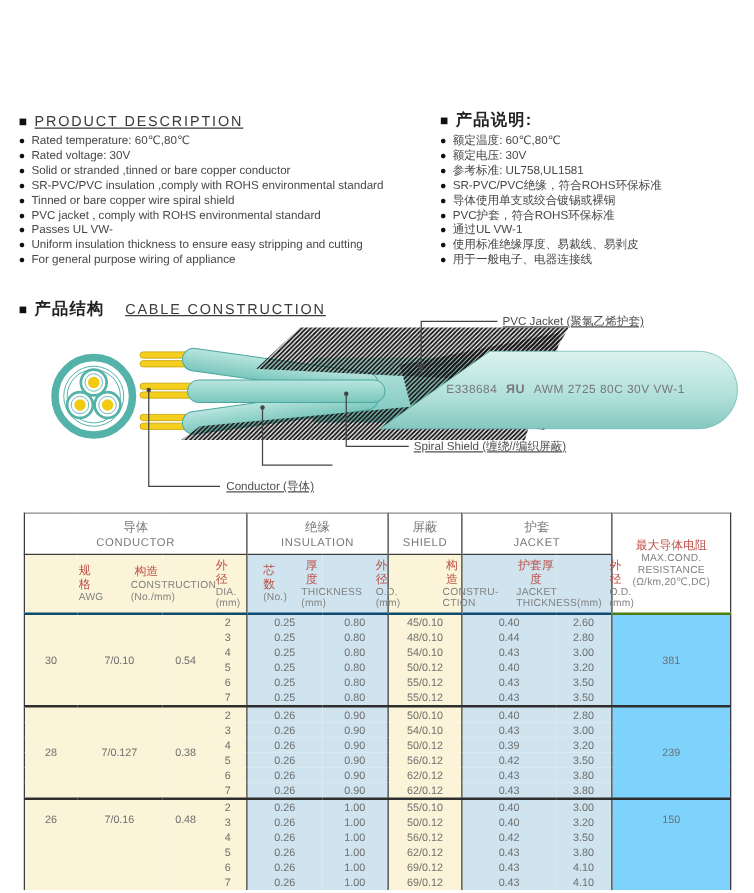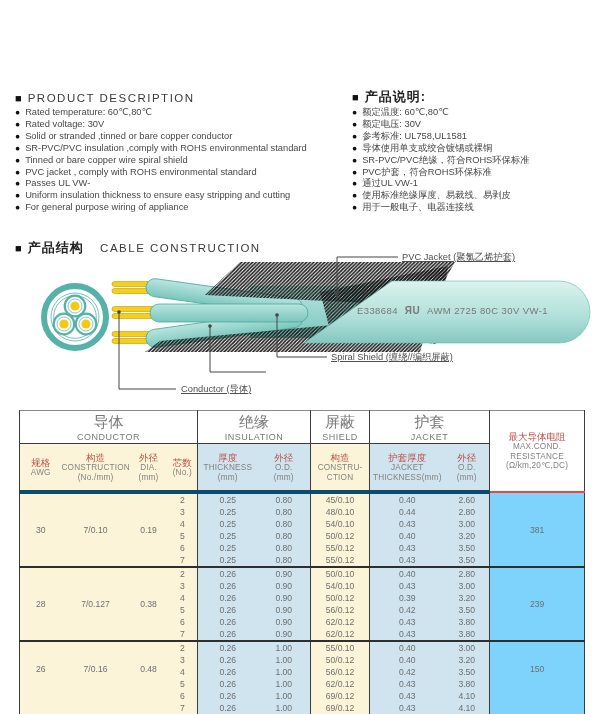--- a/index.html
+++ b/index.html
@@ -2,54 +2,54 @@
 <html><head>
 <meta charset="utf-8">
 <style>
   html,body{margin:0;padding:0;background:#fff;}
   #page{position:relative;width:603px;height:714px;overflow:hidden;background:#fff;
         font-family:"Liberation Sans","DejaVu Sans",sans-serif;}
 
   
   .sec-head{position:absolute;color:#2d2d2d;white-space:nowrap;}
   .sec-head .sq{display:inline-block;font-size:11px;color:#111;margin-right:6px;}
-  .sec-head .en-t{font-size:11.5px;letter-spacing:1.5px;color:#3a3a3a;}
+  .sec-head .en-t{font-size:11.5px;letter-spacing:1.5px;color:#3a3a3a;text-decoration:underline;}
   .sec-head .cn-t{font-size:13px;font-weight:bold;color:#222;letter-spacing:1px;}
 
   
   ul.bullets{position:absolute;margin:0;padding:0;list-style:none;}
   ul.bullets li{font-size:9.3px;line-height:11.9px;color:#474747;white-space:nowrap;}
   ul.bullets li::before{content:"\25CF";color:#111;margin-right:5px;font-size:8.5px;}
 
   
   .dg-label{position:absolute;font-size:9.3px;color:#4f4f4f;white-space:nowrap;text-decoration:underline;}
 
   
   #spec-table{position:absolute;left:19px;top:410px;width:565px;border-collapse:collapse;
               table-layout:fixed;border-top:1px solid #8a8a8a;}
   #spec-table th,#spec-table td{padding:0;font-weight:normal;text-align:center;vertical-align:middle;}
   .gh{height:32px;background:#fff;}
-  .gh .gcn{font-size:15px;color:#787878;}
+  .gh .gcn{font-size:10px;color:#787878;}
   .gh .gen{font-size:9px;color:#787878;letter-spacing:.5px;}
   .sh{height:46px;}
   .sh .cn,.res-h .cn{font-size:9.5px;color:#bc5048;line-height:11px;}
   .sh .en,.res-h .en{font-size:8.2px;color:#828282;line-height:9.5px;letter-spacing:.2px;}
   .res-h{background:#fff;vertical-align:bottom;padding-bottom:5px;}
   #spec-table td{height:12px;line-height:12px;font-size:8.6px;color:#6f6f6f;}
   .y{background:#fbf4d8;}
   .b{background:#cfe4ee;}
   .w{background:#7dd3fc;}
   .bl{border-left:1.5px solid #3c3c3c;}
   .br{border-right:1.5px solid #3c3c3c;}
   #spec-table thead tr:first-child th.gh{border-bottom:1px solid #3c3c3c;}
-  #spec-table thead tr:nth-child(2) th{border-bottom:4px solid #0c4a6e;}
-  #spec-table .res-h{border-bottom:2px solid #ef4444;}
+  #spec-table thead tr:nth-child(2) th{border-bottom:2px solid #0c4a6e;padding-left:43px;}
+  #spec-table .res-h{border-bottom:2px solid #4d7c0f;}
   #spec-table tbody{border-top:2px solid #2e2e2e;}
   #spec-table tbody:first-of-type{border-top:0;}
-  #spec-table tbody:nth-of-type(3) td.span{vertical-align:top;padding-top:21px;line-height:12px;}
+  #spec-table tbody:nth-of-type(3) td.span{vertical-align:top;padding-top:9px;line-height:12px;}
 </style>
 </head>
 <body>
 
 <div id="page">
 
   <div class="sec-head" style="left:15px;top:88px;">
     <span class="sq">■</span><span class="en-t">PRODUCT DESCRIPTION</span>
   </div>
   <ul class="bullets" style="left:15px;top:107px;">
@@ -64,22 +64,22 @@
       <li>For general purpose wiring of appliance</li>
     </ul>
 
   <div class="sec-head" style="left:352px;top:87px;">
     <span class="sq">■</span><span class="cn-t">产品说明:</span>
   </div>
   <ul class="bullets" style="left:352px;top:107px;">
       <li>额定温度: 60℃,80℃</li>
       <li>额定电压: 30V</li>
       <li>参考标准: UL758,UL1581</li>
+      <li>SR-PVC/PVC绝缘，符合ROHS环保标准</li>
       <li>导体使用单支或绞合镀锡或裸铜</li>
-      <li>SR-PVC/PVC绝缘，符合ROHS环保标准</li>
       <li>PVC护套，符合ROHS环保标准</li>
       <li>通过UL VW-1</li>
       <li>使用标准绝缘厚度、易裁线、易剥皮</li>
       <li>用于一般电子、电器连接线</li>
     </ul>
 
   <div class="sec-head" style="left:15px;top:238px;">
     <span class="sq">■</span><span class="cn-t">产品结构</span>
     <span class="en-t" style="margin-left:12px;">CABLE CONSTRUCTION</span>
   </div>
@@ -251,21 +251,21 @@
             <div class="cn">外径</div>
             <div class="en">O.D.</div>
             <div class="en">(mm)</div>
           </th>
         </tr>
       </thead>
       <tbody>
         <tr>
           <td class="y span bl" rowspan="6">30</td>
           <td class="y span" rowspan="6">7/0.10</td>
-          <td class="y span" rowspan="6">0.19</td>
+          <td class="y span" rowspan="6">0.54</td>
           <td class="y">2</td>
           <td class="b bl">0.25</td>
           <td class="b">0.80</td>
           <td class="y bl">45/0.10</td>
           <td class="b bl">0.40</td>
           <td class="b">2.60</td>
           <td class="w span bl br" rowspan="6">381</td>
         </tr>
         <tr>
           <td class="y">3</td>

